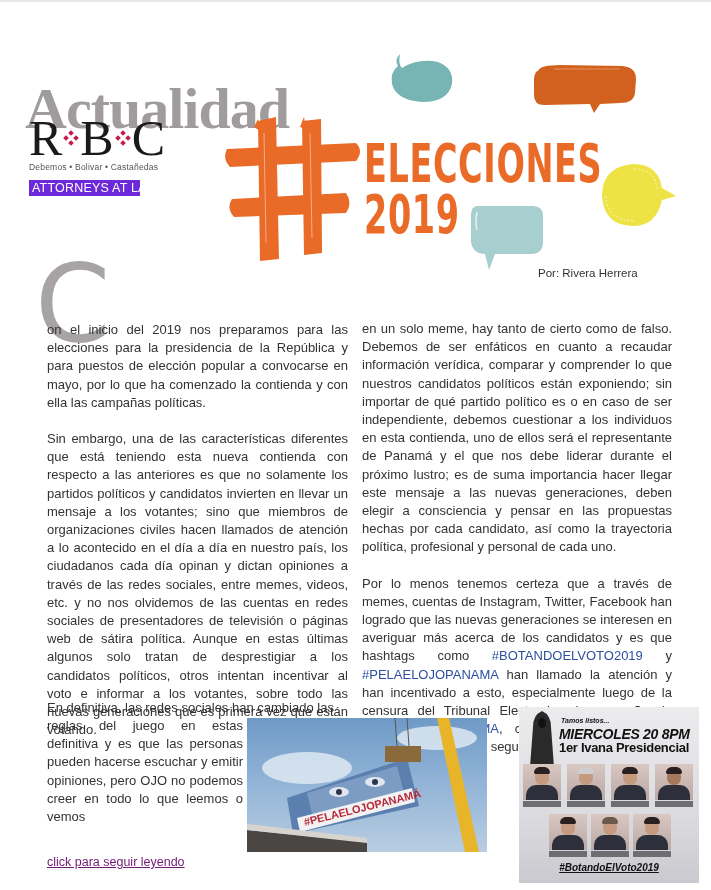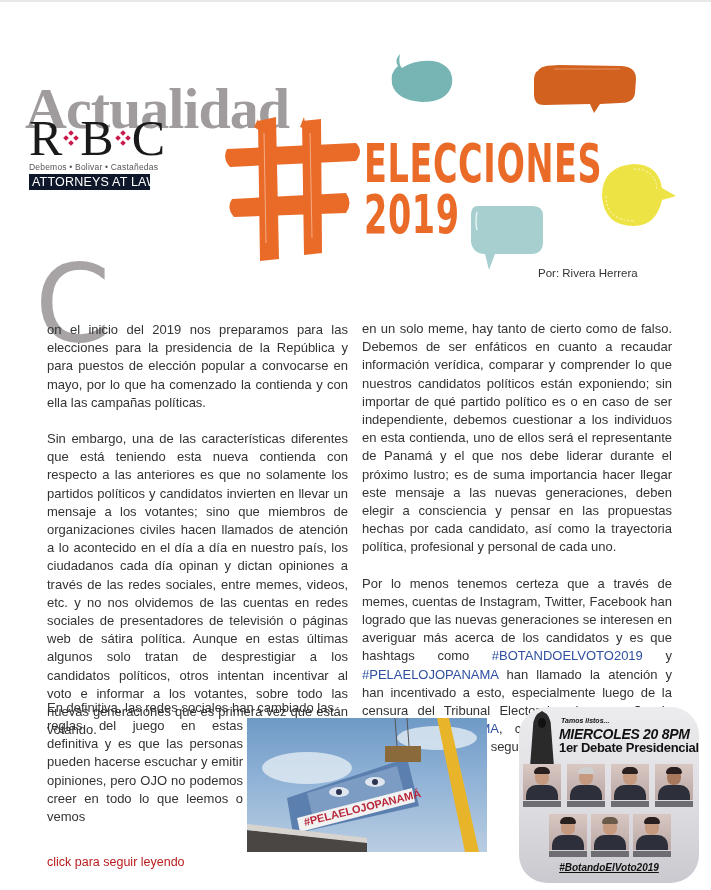--- a/index.html
+++ b/index.html
@@ -19,22 +19,22 @@
   .logo-letters {
     font-family: "Liberation Serif", serif; font-size: 50px; line-height: 46px;
     color: #1a1a1a; display: flex; align-items: center; letter-spacing: 0;
   }
   .logo-dot { display: inline-block; width: 14px; height: 14px; position: relative; margin: 0 2px; }
   .logo-dot i { position: absolute; width: 4px; height: 4px; background: #c8194b; transform: rotate(45deg); }
   .logo-dot i:nth-child(1){ left:5px; top:0; } .logo-dot i:nth-child(2){ left:0; top:5px; }
   .logo-dot i:nth-child(3){ left:10px; top:5px; } .logo-dot i:nth-child(4){ left:5px; top:10px; }
   .logo-names { font-size: 8.5px; color: #555; letter-spacing: 0.2px; margin-top: 1px; white-space: nowrap; }
   .logo-banner {
-    margin-top: 2px; background: #0f172a; color: #fff; font-size: 12.5px;
-    padding: 1px 3px; width: 121px; white-space: nowrap; letter-spacing: 0.2px;
+    margin-top: 8px; background: #6d28d9; color: #fff; font-size: 12.5px;
+    padding: 1px 3px; width: 111px; white-space: nowrap; letter-spacing: 0.2px;
   }
 
   
   .hash-graphic { position: absolute; left: 224px; top: 113px; width: 140px; height: 150px; }
   .headline {
     position: absolute; left: 364px; top: 138px;
     font-family: "DejaVu Sans", sans-serif; font-weight: bold;
     color: #ea6a28; line-height: 0.95; transform: scaleX(0.62); transform-origin: left top;
   }
   .headline .l1 { font-size: 54px; display: block; letter-spacing: 1px; }
@@ -53,32 +53,31 @@
   .col { position: absolute; font-size: 13px; line-height: 18.2px; text-align: justify; color: #333333; }
   .col p { margin-bottom: 18px; }
   .col-left { left: 47px; top: 321px; width: 301px; }
   .col-right { left: 362px; top: 320px; width: 310px; }
   .col-left p.first { text-indent: 0; }
   .hashtag { color: #2e4fa0; }
 
   .last-para-top { position: absolute; left: 47px; top: 699px; width: 301px; font-size: 13px; line-height: 18.2px; text-align: justify; }
   .last-para-rest { position: absolute; left: 47px; top: 717px; width: 196px; font-size: 13px; line-height: 18.2px; text-align: justify; }
 
-  .read-more { position: absolute; left: 47px; top: 855px; font-size: 12.5px; color: #b91c1c; cursor: pointer; }
+  .read-more { position: absolute; left: 47px; top: 855px; font-size: 12.5px; color: #701a75; cursor: pointer; text-decoration: underline; }
 
   
   .photo-billboard {
     position: absolute; left: 247px; top: 718px; width: 240px; height: 134px; overflow: hidden;
     background: linear-gradient(180deg, #6f9ac6 0%, #8fb2d6 45%, #b9cde2 100%);
   }
   
   .photo-debate {
     position: absolute; left: 519px; top: 707px; width: 180px; height: 176px; overflow: hidden;
     background: linear-gradient(180deg, #ececef 0%, #dcdce0 60%, #c9c9cf 100%);
-    border-radius: 28px;
   }
   .debate-kicker { position: absolute; left: 42px; top: 10px; font-size: 7px; font-weight: bold; font-style: italic; color: #111; }
   .debate-day { position: absolute; left: 40px; top: 19px; font-size: 14px; font-weight: bold; font-style: italic; color: #111; letter-spacing: -0.3px; white-space: nowrap; }
   .debate-title { position: absolute; left: 40px; top: 33px; font-size: 13px; font-weight: bold; color: #111; letter-spacing: -0.3px; white-space: nowrap; }
   .debate-tag { position: absolute; left: 0; width: 180px; top: 155px; text-align: center; font-size: 10px; font-weight: bold; font-style: italic; text-decoration: underline; color: #111; }
   .cand { position: absolute; width: 38px; height: 36px; background: linear-gradient(180deg, #d9c7c2 0%, #b9a8a5 100%); overflow: hidden; }
   .cand .head { position: absolute; left: 12px; top: 5px; width: 14px; height: 16px; border-radius: 50% 50% 45% 45%; background: #c59a7e; }
   .cand .hair { position: absolute; left: 11px; top: 3px; width: 16px; height: 7px; border-radius: 8px 8px 2px 2px; background: #2a2020; }
   .cand .body { position: absolute; left: 3px; top: 21px; width: 32px; height: 15px; border-radius: 10px 10px 0 0; background: #2d2f3a; }
   .cand-label { position: absolute; width: 38px; height: 6px; background: #6d6d72; }
@@ -188,21 +187,21 @@
   </svg>
 </div>
 
 <div class="photo-debate">
   <svg class="reaper" viewBox="0 0 26 60">
     <path d="M13 2 Q22 6 22 18 L25 58 L1 58 L4 18 Q4 6 13 2 Z" fill="#2a2a2a"></path>
     <ellipse cx="13" cy="14" rx="4" ry="5" fill="#111"></ellipse>
   </svg>
   <div class="debate-kicker">Tamos listos...</div>
   <div class="debate-day">MIERCOLES 20  8PM</div>
-  <div class="debate-title">1er Debate Presidencial</div>
+  <div class="debate-title">1er Ivana Presidencial</div>
 
   <div class="cand" style="left:4px;top:57px;">
       <div class="body"></div>
       <div class="head"></div>
       <div class="hair"></div>
     </div>
   <div class="cand-label" style="left:4px;top:94px;"></div>
   <div class="cand" style="left:48px;top:57px;">
       <div class="body"></div>
       <div class="head"></div>

